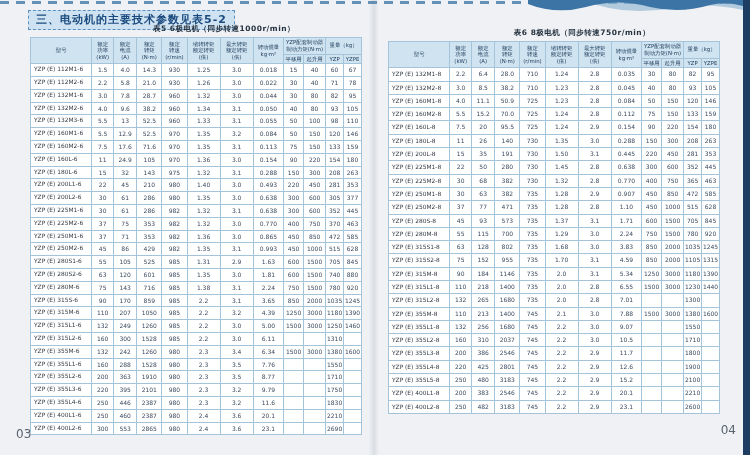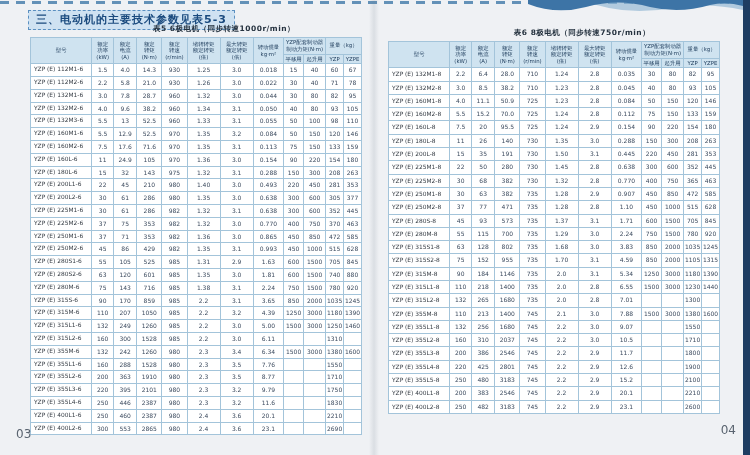--- a/index.html
+++ b/index.html
@@ -50,21 +50,21 @@
 <body>
 
 <div class="top-dash"></div>
 <svg class="wave" viewBox="0 0 215 17" preserveAspectRatio="none">
   <path d="M55 0 Q 95 17 145 8 Q 180 2 215 10 L215 0 Z" fill="#8fb6d3" opacity="0.65"></path>
   <path d="M0 4 Q 28 15 58 7 Q 90 -2 122 7 Q 152 14 182 5 Q 198 1 215 6 L215 0 L0 0 Z" fill="#3d74a6"></path>
 </svg>
 <div class="bind-strip"></div>
 <div class="gutter"></div>
 
-<div class="title">三、电动机的主要技术参数见表5-3</div>
+<div class="title">三、电动机的主要技术参数见表5-2</div>
 
 <div class="tblock left">
   <div class="caption">表5  6极电机（同步转速1000r/min）</div>
   <table class="left">
       <colgroup>
         <col style="width: 18.5%;">
         <col style="width: 6.6%;">
         <col style="width: 7%;">
         <col style="width: 7.6%;">
         <col style="width: 7.6%;">

